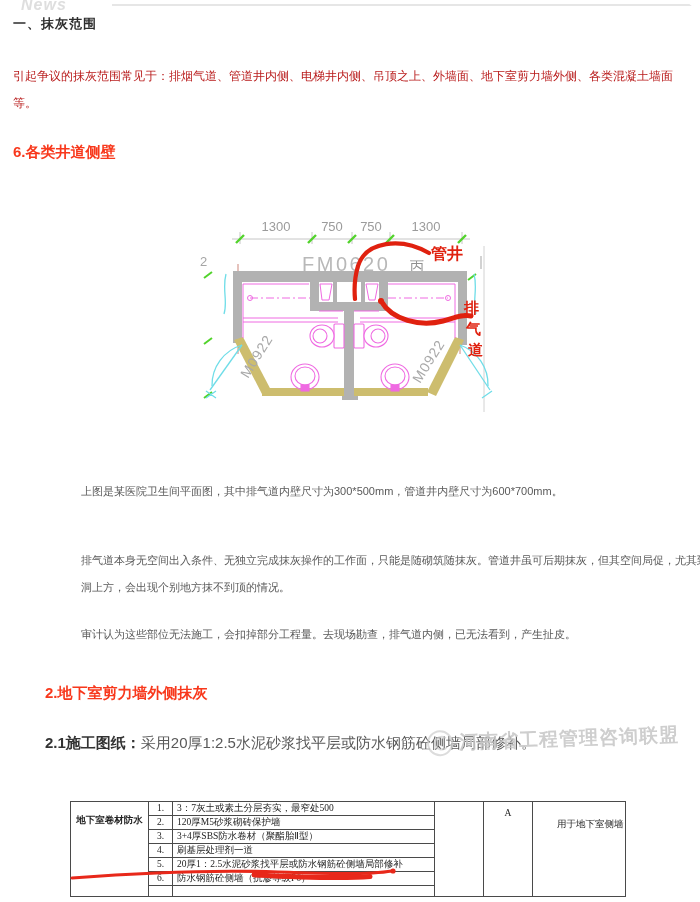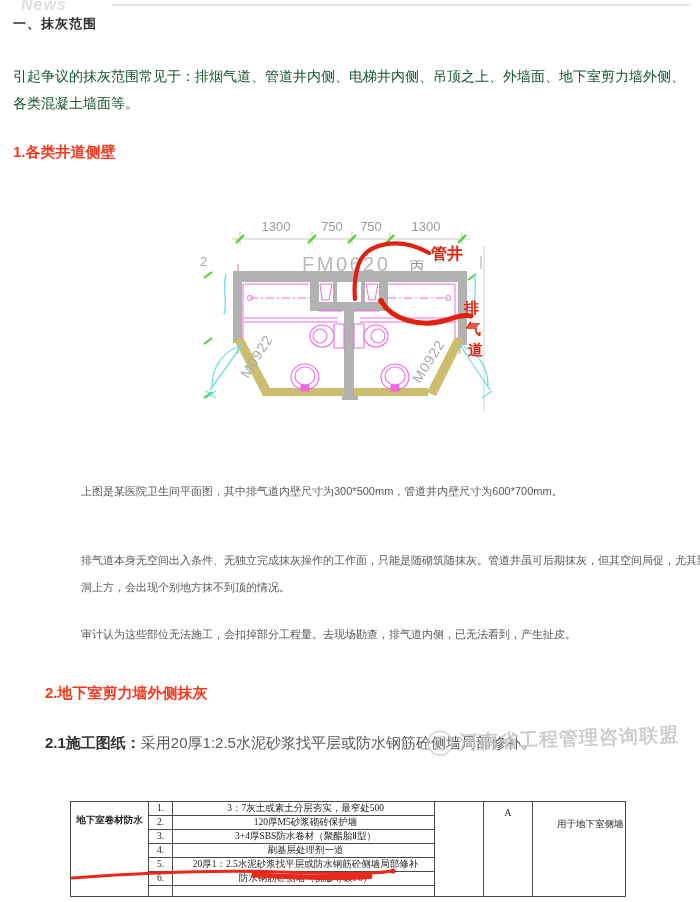--- a/index.html
+++ b/index.html
@@ -3,22 +3,22 @@
 <meta charset="utf-8">
 <style>
   html,body{margin:0;padding:0;background:#fff;}
   .page{position:relative;width:700px;height:902px;background:#fff;overflow:hidden;
         font-family:"Liberation Sans",sans-serif;border-radius:24px;}
   .top-rule{position:absolute;left:112px;top:4px;width:583px;height:2px;background:#e6e6e6;}
   .news-mark{position:absolute;left:21px;top:-4px;font-size:16px;font-weight:bold;
              font-style:italic;color:#dedede;letter-spacing:1px;}
   .doc-title{position:absolute;left:13px;top:12px;font-size:13px;line-height:24px;
              font-weight:bold;color:#2d2d2d;letter-spacing:1px;}
-  .intro{position:absolute;left:13px;top:63px;width:680px;font-size:14px;line-height:27px;
-         color:#14532d;}
+  .intro{position:absolute;left:13px;top:63px;width:680px;font-size:12px;line-height:27px;
+         color:#b91c1c;}
   .red-h{position:absolute;font-size:15px;line-height:22px;font-weight:bold;color:#f8381c;}
   .h1-pos{left:13px;top:141px;}
   .h2-pos{left:45px;top:682px;text-align:center;}
   .para{position:absolute;left:61px;width:648px;font-size:11px;line-height:27px;color:#595959;margin-left:20px;}
   .p1-pos{top:478px;}
   .p2-pos{top:547px;}
   .p3-pos{top:621px;}
   .sub-line{position:absolute;left:45px;top:729px;width:648px;font-size:15px;line-height:27px;color:#595959;}
   .sub-line b{color:#333;}
   .drawing{position:absolute;left:198px;top:214px;width:302px;height:208px;}
@@ -26,37 +26,37 @@
              transform:rotate(-2deg);color:#c6c6c6;opacity:.85;pointer-events:none;
              display:flex;align-items:center;gap:4px;}
   .watermark .wm-text{font-size:19px;font-weight:bold;letter-spacing:1px;white-space:nowrap;}
   .spec-table{position:absolute;left:70px;top:801px;width:555px;border-collapse:collapse;
               font-family:"Liberation Serif",serif;font-size:9.5px;color:#222;table-layout:fixed;}
   .spec-table td{border:1px solid #4a4a4a;padding:0;line-height:1.05;overflow:hidden;white-space:nowrap;}
   .spec-table tr{height:14px;}
   .spec-table tr.empty{height:11px;}
   .spec-table td.cat{vertical-align:top;padding-top:14px;text-align:center;font-weight:bold;}
   .spec-table td.no{text-align:center;}
-  .spec-table td.desc{padding-left:4px;text-align:center;}
+  .spec-table td.desc{padding-left:4px;}
   .spec-table td.grade{vertical-align:top;text-align:center;padding-top:7px;}
   .spec-table td.usage{vertical-align:top;padding-top:18px;padding-left:24px;}
   .red-underline{position:absolute;left:68px;top:858px;width:340px;height:28px;pointer-events:none;}
 </style>
 </head>
 <body>
 
 <div class="page">
 
   <div class="top-rule"></div>
   <div class="news-mark">News</div>
   <div class="doc-title">一、抹灰范围</div>
 
   <div class="intro">引起争议的抹灰范围常见于：排烟气道、管道井内侧、电梯井内侧、吊顶之上、外墙面、地下室剪力墙外侧、各类混凝土墙面等。</div>
 
-  <div class="red-h h1-pos">1.各类井道侧壁</div>
+  <div class="red-h h1-pos">6.各类井道侧壁</div>
 
   <svg class="drawing" viewBox="0 0 302 208" xmlns="http://www.w3.org/2000/svg">
 
     <path d="M42,18V30 M114,18V30 M154,18V30 M192,18V30 M264,18V30" stroke="#c6c6c6" stroke-width="1" fill="none"></path>
     <line x1="34" y1="25" x2="272" y2="25" stroke="#c6c6c6" stroke-width="1"></line>
     <path d="M38,29L46,21 M110,29L118,21 M150,29L158,21 M188,29L196,21 M260,29L268,21" stroke="#52d32c" stroke-width="2.4" fill="none"></path>
 
     <text x="78" y="17" font-size="13" fill="#9b9b9b" text-anchor="middle">1300</text>
     <text x="134" y="17" font-size="13" fill="#9b9b9b" text-anchor="middle">750</text>
     <text x="173" y="17" font-size="13" fill="#9b9b9b" text-anchor="middle">750</text>

